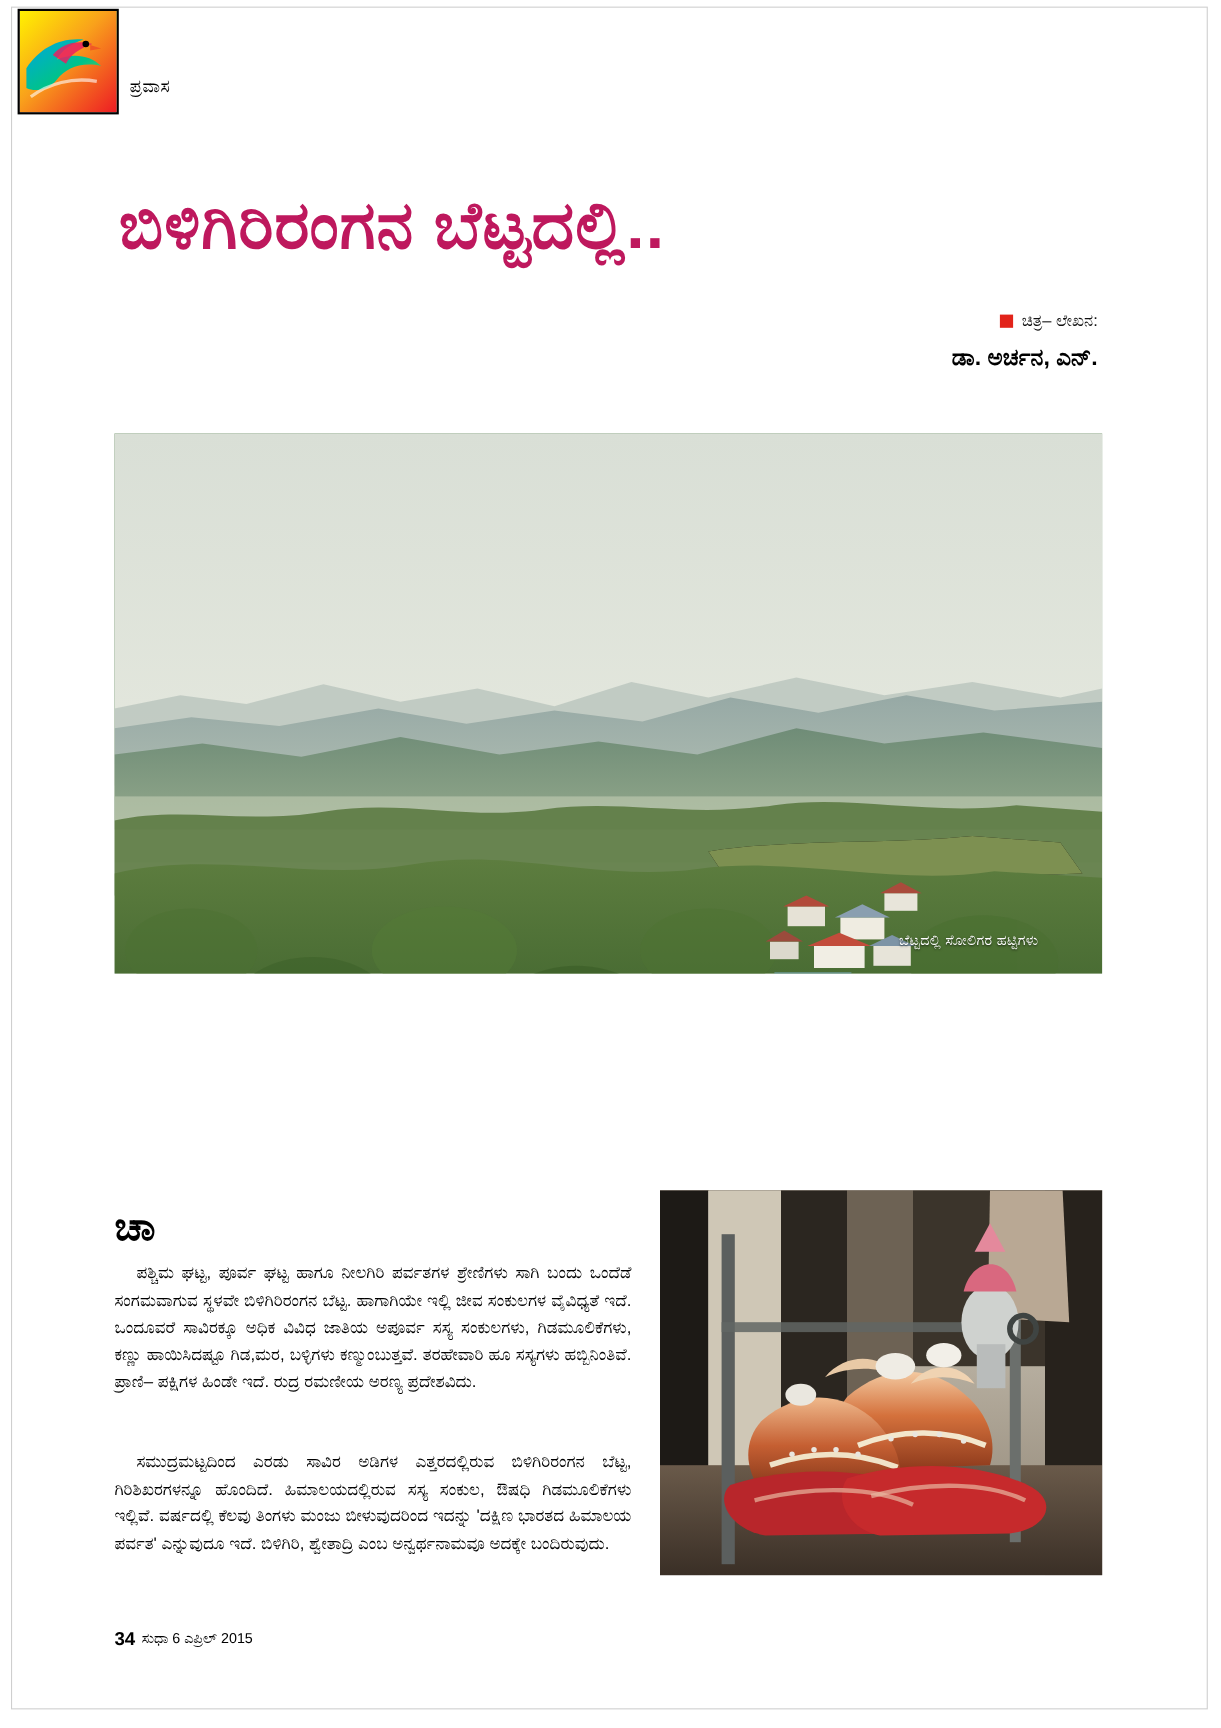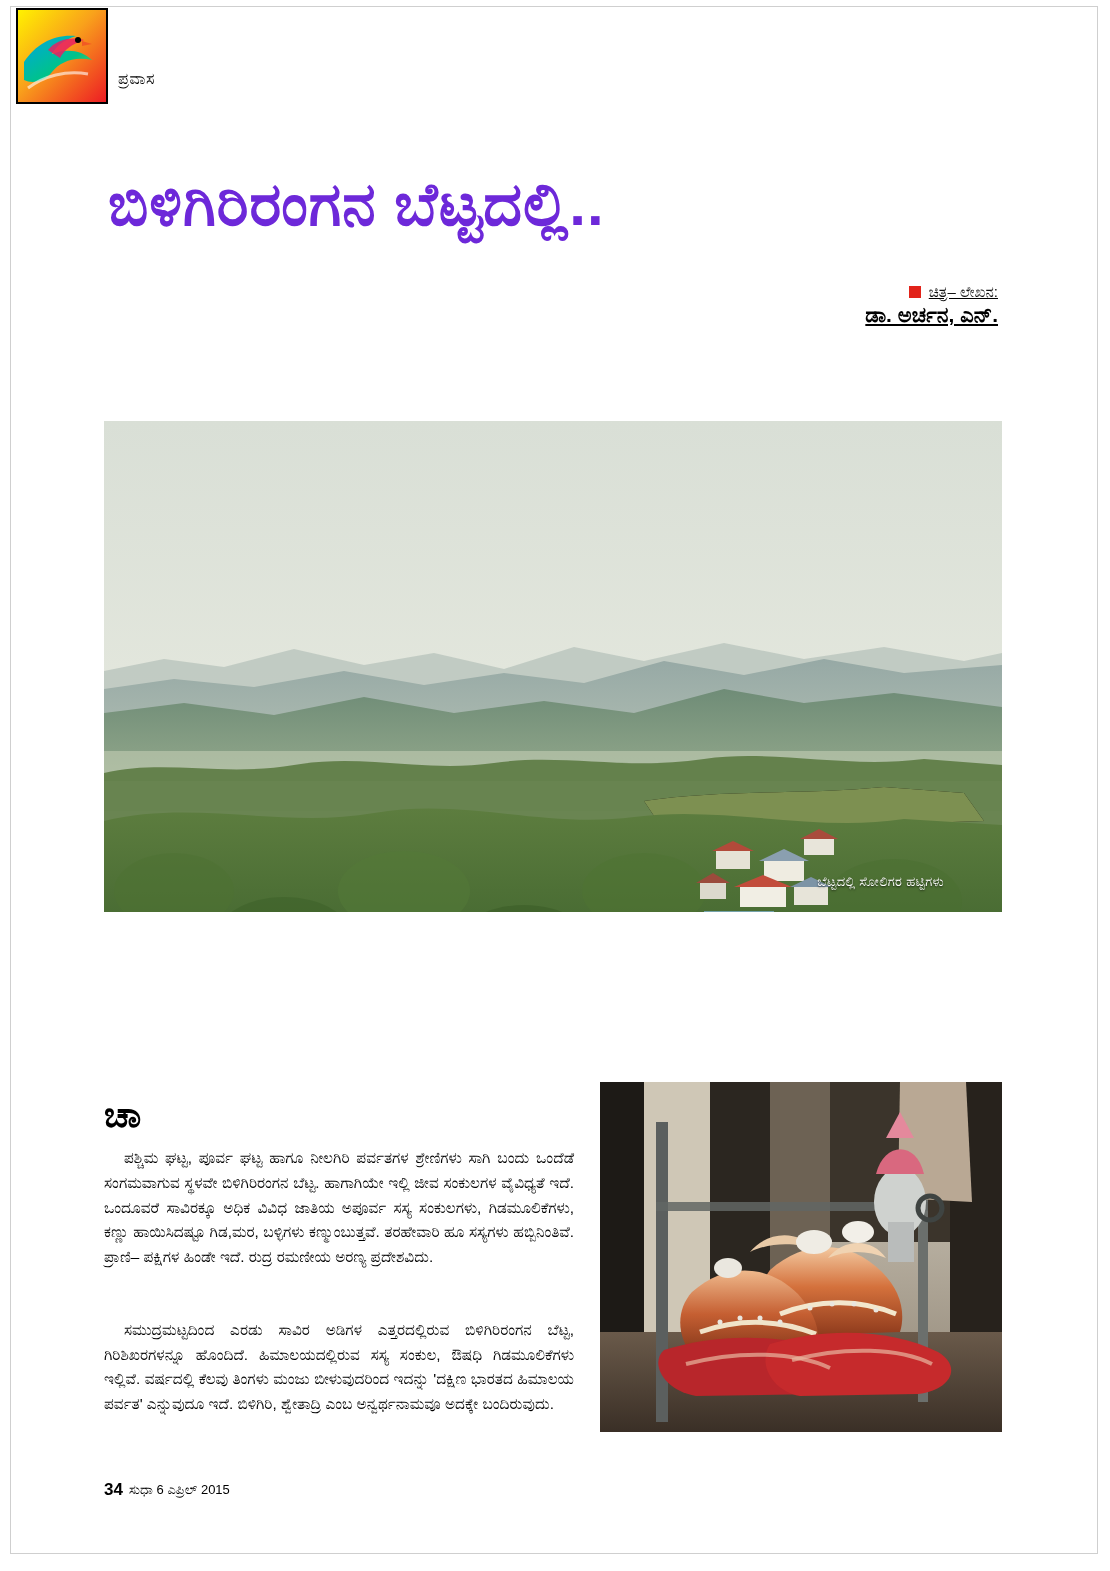--- a/index.html
+++ b/index.html
@@ -55,56 +55,55 @@
 
   .headline {
     position: absolute;
     left: 108px;
     top: 130px;
     width: 900px;
     font-size: 60px;
     font-weight: bold;
     letter-spacing: 1px;
     line-height: 1.15;
-    color: #6d28d9;
+    color: #be185d;
     white-space: nowrap;
   }
 
   .byline-block {
     position: absolute;
     right: 112px;
     top: 283px;
-    text-decoration: underline;
   }
   .byline-line1 {
     font-size: 15px;
     color: #111111;
     display: flex;
     align-items: center;
     justify-content: flex-end;
     gap: 8px;
   }
   .red-square {
     width: 12px;
     height: 12px;
     background: #e2231a;
     display: inline-block;
   }
   .byline-line2 {
-    margin-top: 2px;
+    margin-top: 14px;
     font-size: 21px;
     font-weight: bold;
     color: #000000;
   }
 
   
   .hero {
     position: absolute;
     left: 104px;
-    top: 421px;
+    top: 394px;
     width: 898px;
     height: 491px;
     overflow: hidden;
     background: #8fa98a;
   }
   .hero svg { display: block; }
   .hero-caption {
     position: absolute;
     right: 58px;
     bottom: 22px;

